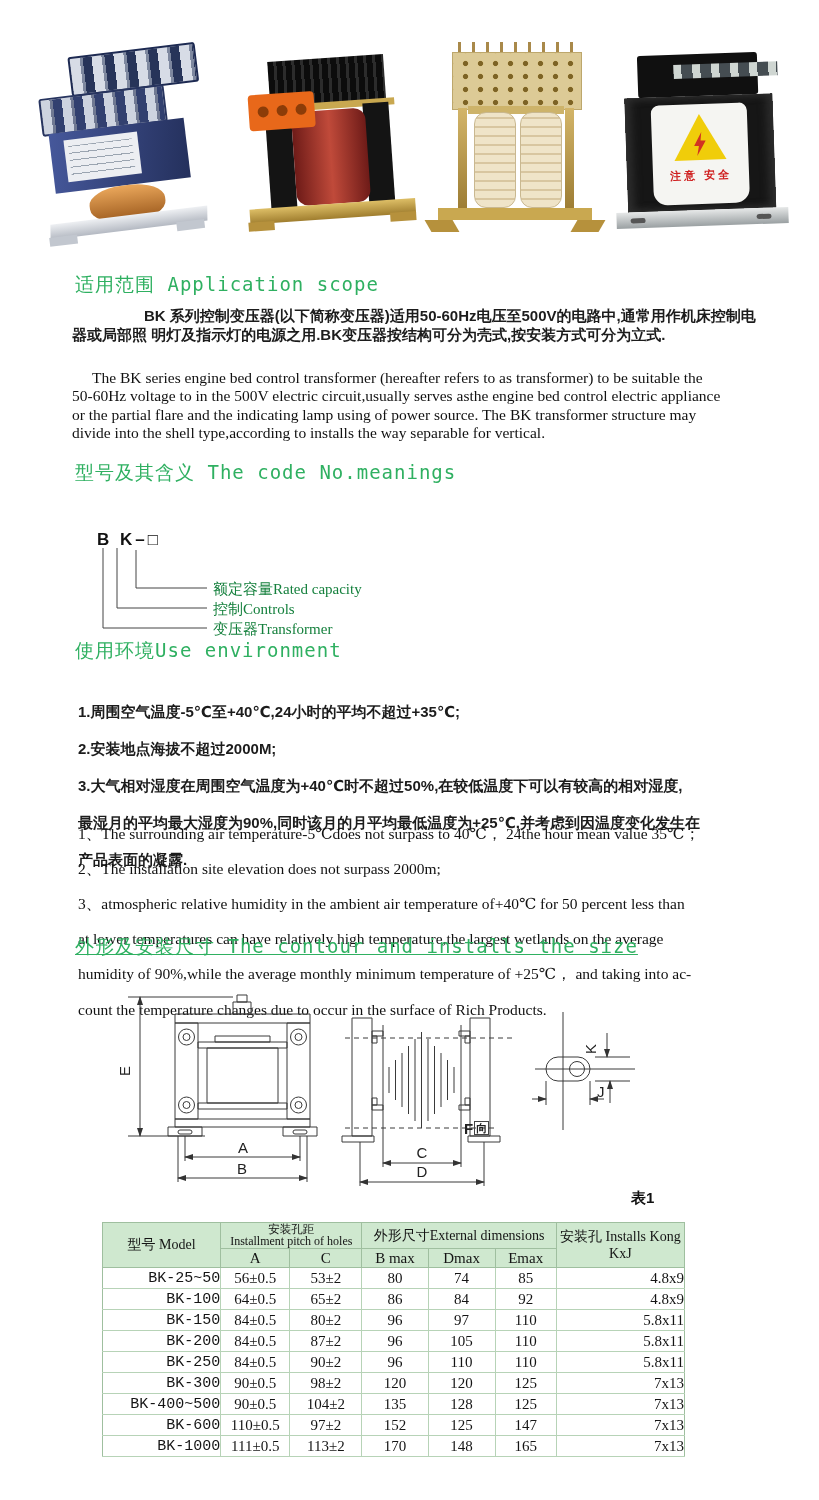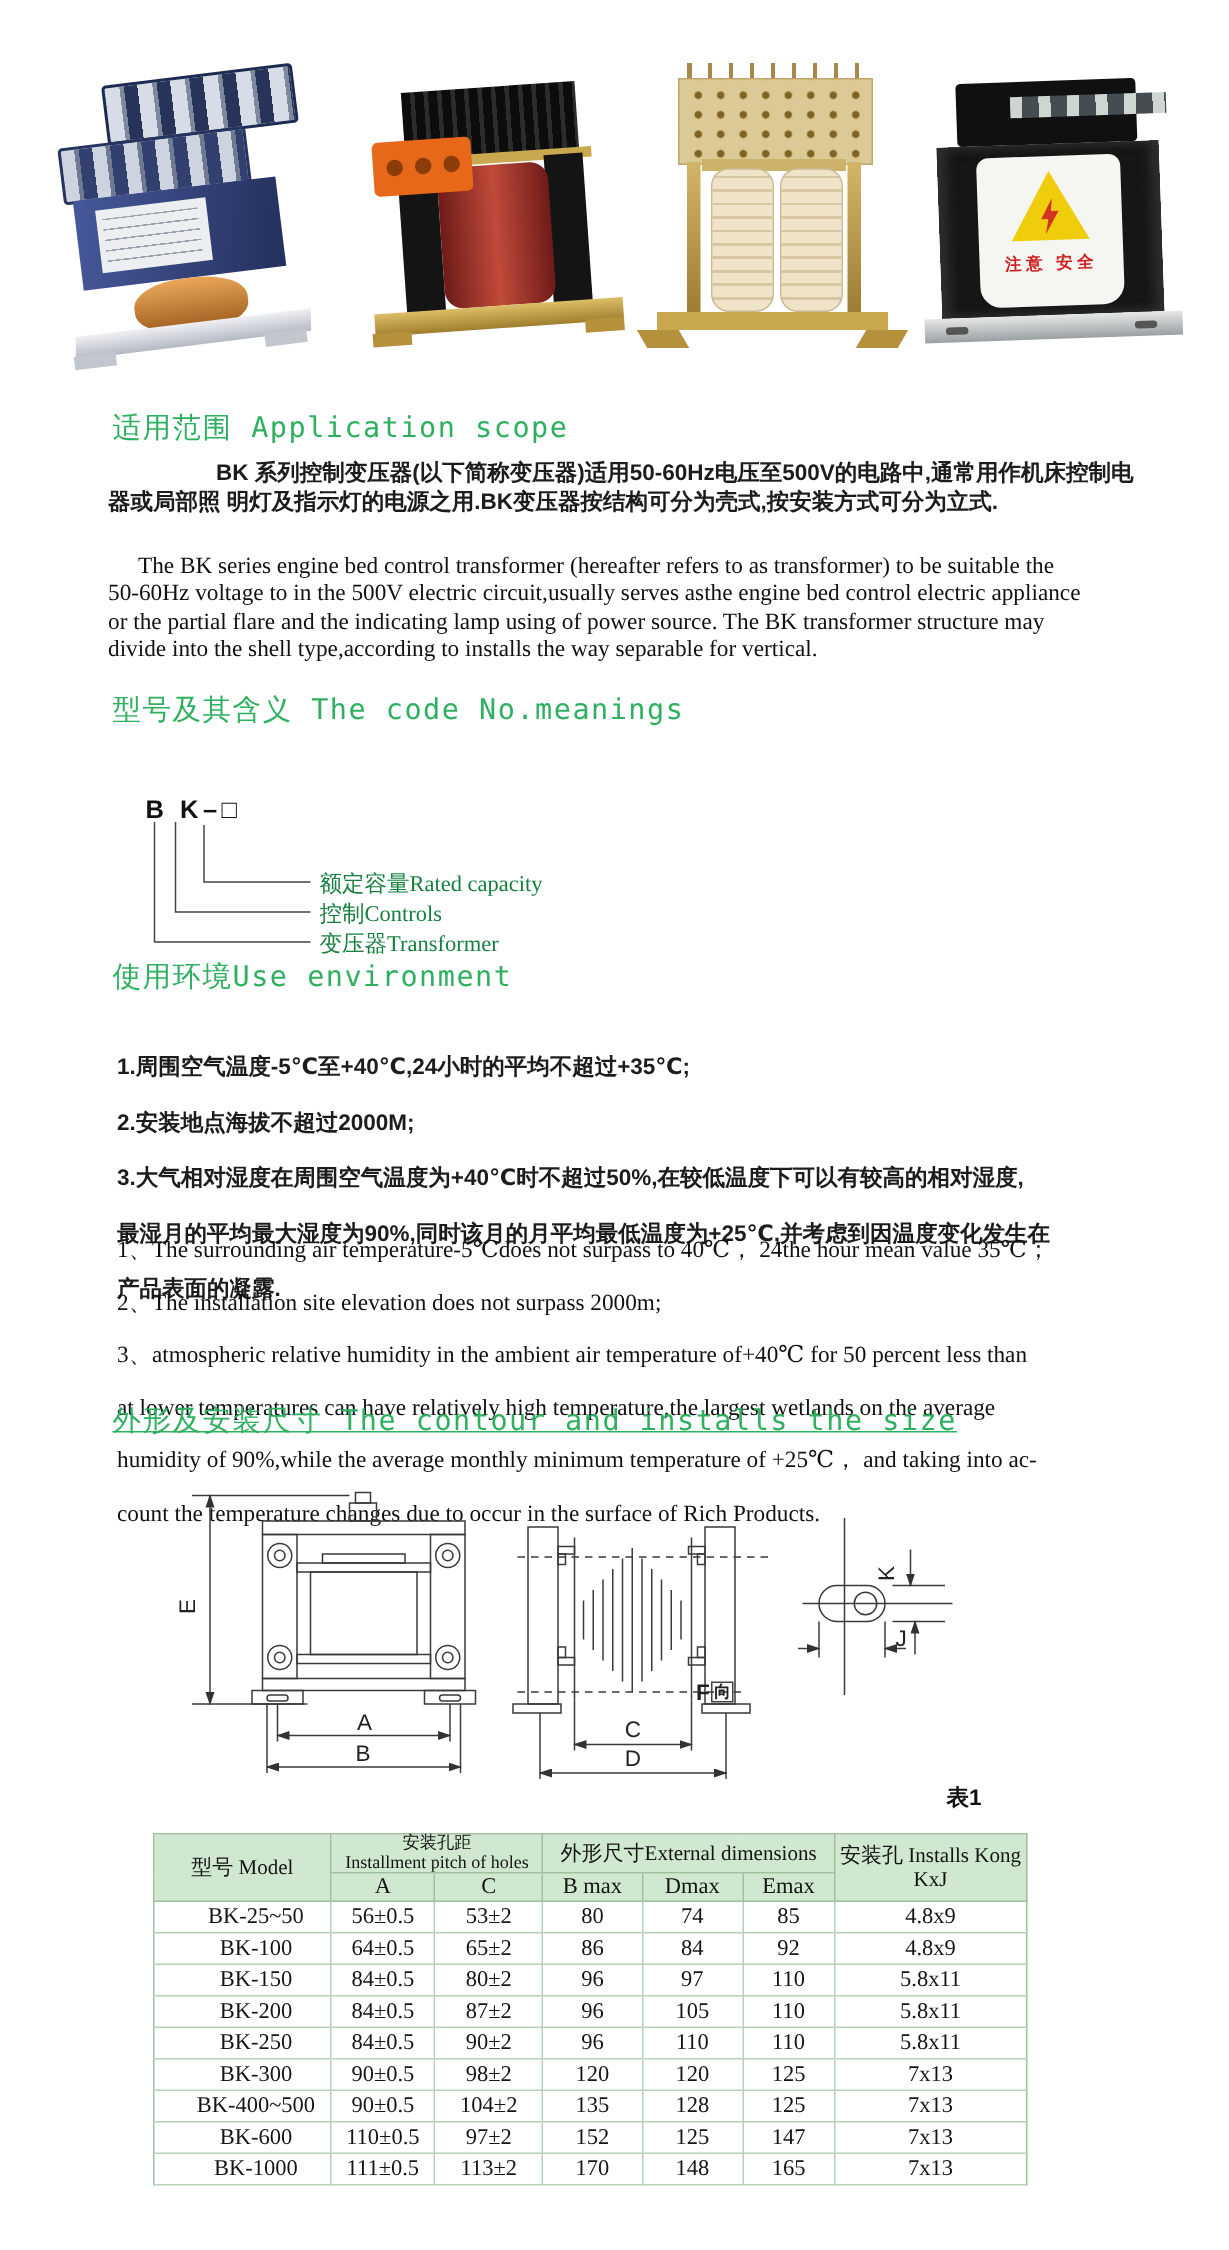--- a/index.html
+++ b/index.html
@@ -41,23 +41,23 @@
   .dim-table{position:absolute;left:102px;top:1222px;width:583px;border-collapse:collapse;
              table-layout:fixed;font-size:15px;color:#141414;text-align:center;}
   .dim-table td,.dim-table th{border:1px solid #9fbf9f;padding:0;font-weight:400;}
   .dim-table thead td{background:#cfe8cf;font-family:"Liberation Serif","DejaVu Serif",serif;}
   .dim-table .h1{height:26px;font-size:14px;}
   .dim-table .h2 td{height:18px;font-size:15px;}
   .dim-table .sub-cn{font-size:11.5px;line-height:12px;}
   .dim-table .sub-en{font-size:12px;line-height:13px;font-family:"Liberation Serif","DejaVu Serif",serif;}
   .dim-table tbody td{height:20px;background:#fff;border-color:#b7d3b7;
                       font-family:"Liberation Serif","DejaVu Serif",serif;font-size:15px;}
-  .dim-table tbody td.c-model{text-align:center;padding-left:18px;}
+  .dim-table tbody td.c-model{text-align:right;padding-left:18px;font-family:Liberation Mono, monospace;}
   .dim-table tbody tr td:first-child{border-left-color:#9fbf9f;}
-  .dim-table tbody tr td:last-child{border-right-color:#9fbf9f;}
+  .dim-table tbody tr td:last-child{border-right-color:#9fbf9f;text-align:right;}
 
   
   .photo{position:absolute;}
   .photo .tilt{position:absolute;inset:0;}
   .photo div{position:absolute;}
 
   
   .t1{transform:rotate(-7deg);}
   .p1-s1{left:40px;top:6px;width:124px;height:36px;border-radius:3px;
          background:repeating-linear-gradient(90deg,#d7dce6 0 10px,#7e889f 10px 13px,#273459 13px 22px);

